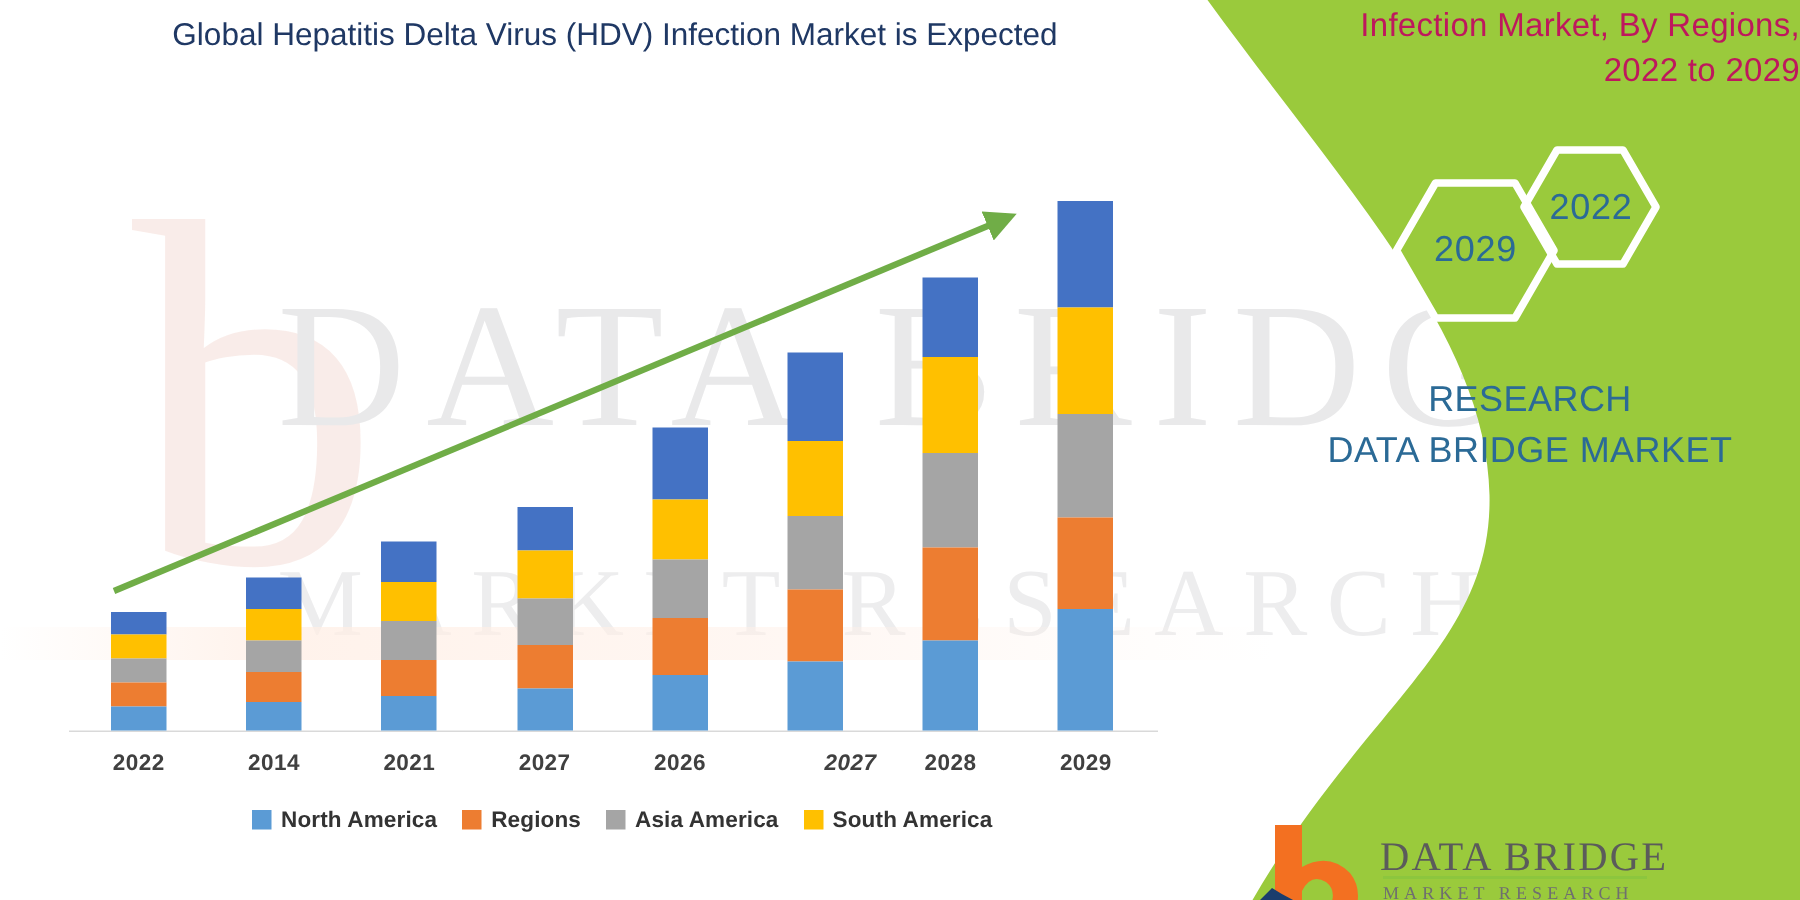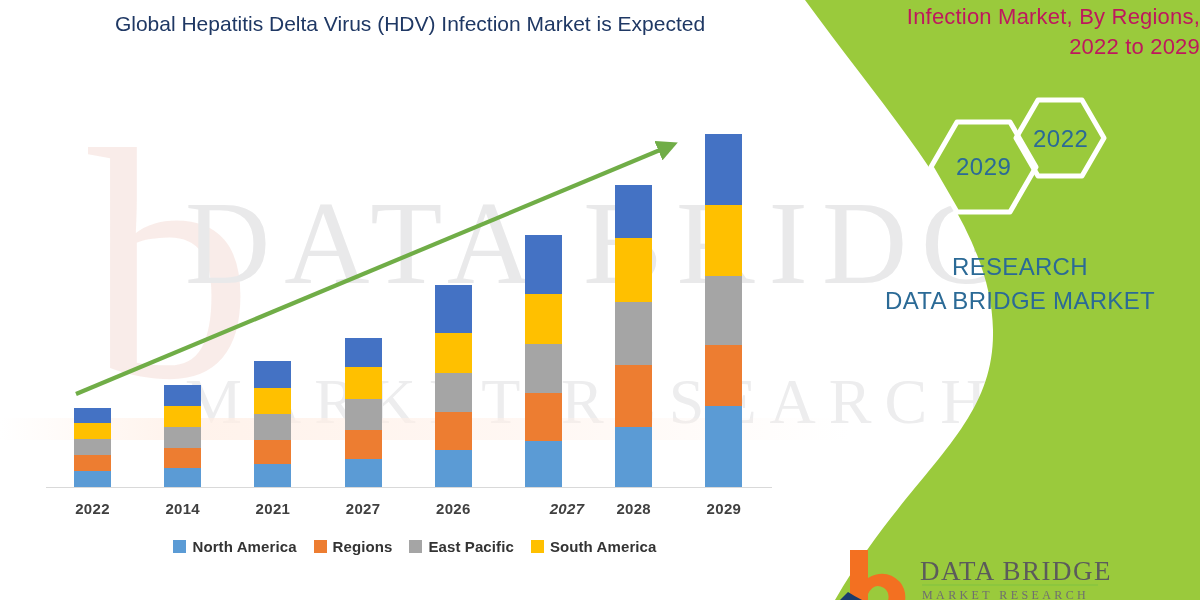--- a/index.html
+++ b/index.html
@@ -206,21 +206,21 @@
       <div class="legend-item">
         <span class="legend-swatch" style="background: rgb(91, 155, 213);"></span>
         <span class="legend-label">North America</span>
       </div>
       <div class="legend-item">
         <span class="legend-swatch" style="background: rgb(237, 125, 49);"></span>
         <span class="legend-label">Regions</span>
       </div>
       <div class="legend-item">
         <span class="legend-swatch" style="background: rgb(165, 165, 165);"></span>
-        <span class="legend-label">East Pacific</span>
+        <span class="legend-label">Asia America</span>
       </div>
       <div class="legend-item">
         <span class="legend-swatch" style="background: rgb(255, 192, 0);"></span>
         <span class="legend-label">South America</span>
       </div>
     </div>
 
   <div class="green-panel">
     <svg width="420" height="600" viewBox="0 0 420 600">
       <path id="greenshape" d="M 25 0 L 420 0 L 420 600 L 55 600

